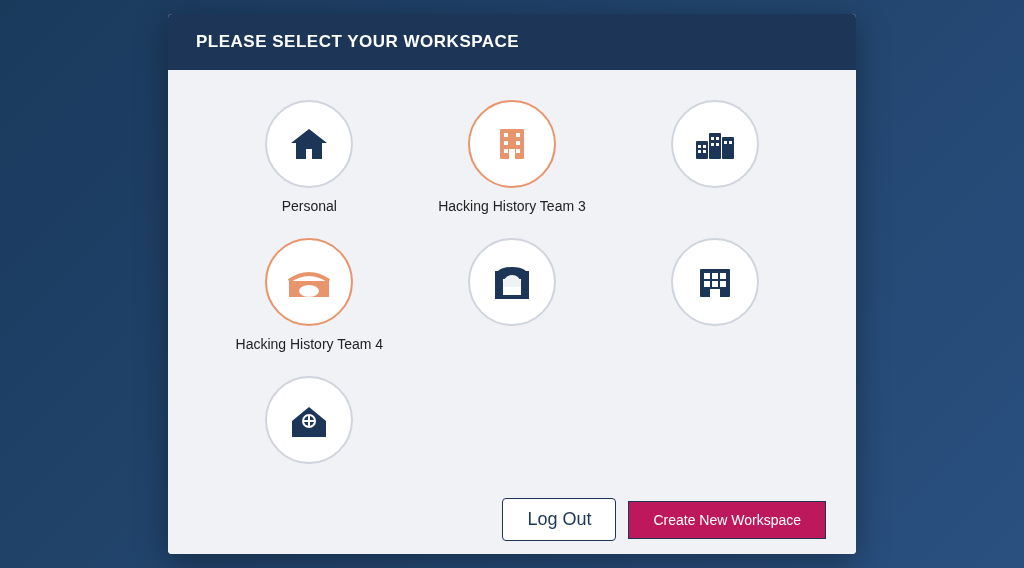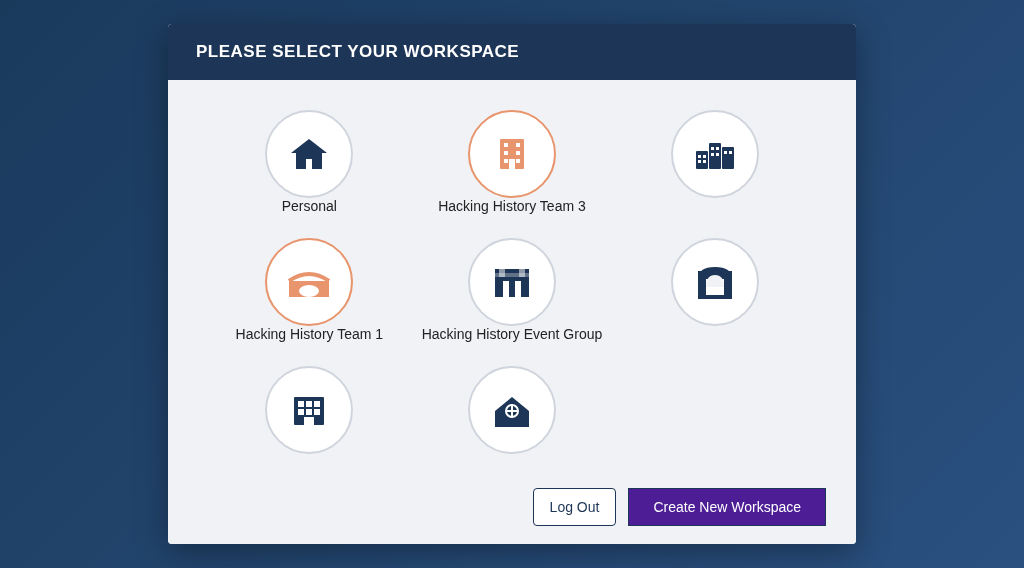--- a/index.html
+++ b/index.html
@@ -47,21 +47,21 @@
     .workspace-grid {
       display: grid;
       grid-template-columns: repeat(3, 1fr);
       gap: 24px 20px;
       flex: 1;
     }
     .workspace-item {
       display: flex;
       flex-direction: column;
       align-items: center;
-      gap: 0;
+      gap: 10px;
       cursor: pointer;
     }
     .workspace-icon-circle {
       width: 88px;
       height: 88px;
       border-radius: 50%;
       border: 2px solid #d0d5dd;
       background: #fff;
       display: flex;
       align-items: center;
@@ -82,28 +82,28 @@
       display: flex;
       justify-content: flex-end;
       align-items: center;
       gap: 12px;
       padding: 14px 30px 18px 30px;
     }
     .btn-logout {
       background: #fff;
       border: 1.5px solid #1d3557;
       color: #1d3557;
-      padding: 10px 16px;
+      padding: 10px 24px;
       border-radius: 4px;
-      font-size: 14px;
+      font-size: 18px;
       cursor: pointer;
       font-weight: 500;
     }
     .btn-create {
-      background: #4c1d95;
+      background: #be185d;
       border: 1.5px solid #1d3557;
       color: #fff;
       padding: 10px 24px;
       border-radius: 0;
       font-size: 14px;
       cursor: pointer;
       font-weight: 500;
     }
 
     
@@ -163,35 +163,21 @@
           </div>
         </div>
         <div class="workspace-item">
           <div class="workspace-icon-circle orange-border">
             <svg width="50" height="46" viewBox="0 0 50 46" fill="none">
       <path d="M5 22 Q25 8 45 22" stroke="#e8956d" stroke-width="4" fill="none"></path>
       <rect x="5" y="22" width="40" height="16" fill="#e8956d"></rect>
       <rect x="15" y="26" width="20" height="12" rx="10" fill="#fff"></rect>
     </svg>
           </div>
-          <span class="workspace-label">Hacking History Team 1</span>
-        </div>
-        <div class="workspace-item">
-          <div class="workspace-icon-circle">
-            <svg width="46" height="46" viewBox="0 0 46 46" fill="none">
-      <rect x="6" y="18" width="34" height="20" fill="#1d3557"></rect>
-      <path d="M6 18 L6 10 L40 10 L40 18" fill="#1d3557"></path>
-      <rect x="14" y="22" width="6" height="16" fill="#fff"></rect>
-      <rect x="26" y="22" width="6" height="16" fill="#fff"></rect>
-      <rect x="6" y="14" width="34" height="4" fill="#fff" opacity="0.3"></rect>
-      <rect x="10" y="10" width="6" height="8" fill="#fff" opacity="0.5"></rect>
-      <rect x="30" y="10" width="6" height="8" fill="#fff" opacity="0.5"></rect>
-    </svg>
-          </div>
-          <span class="workspace-label">Hacking History Event Group</span>
+          <span class="workspace-label">Hacking History Team 4</span>
         </div>
         <div class="workspace-item">
           <div class="workspace-icon-circle">
             <svg width="46" height="46" viewBox="0 0 46 46" fill="none">
       <rect x="6" y="36" width="34" height="4" fill="#1d3557"></rect>
       <rect x="6" y="12" width="8" height="28" fill="#1d3557"></rect>
       <rect x="32" y="12" width="8" height="28" fill="#1d3557"></rect>
       <path d="M6 20 Q6 8 23 8 Q40 8 40 20" fill="#1d3557"></path>
       <path d="M14 28 Q14 16 23 16 Q32 16 32 28" fill="#f0f2f5"></path>
     </svg>

